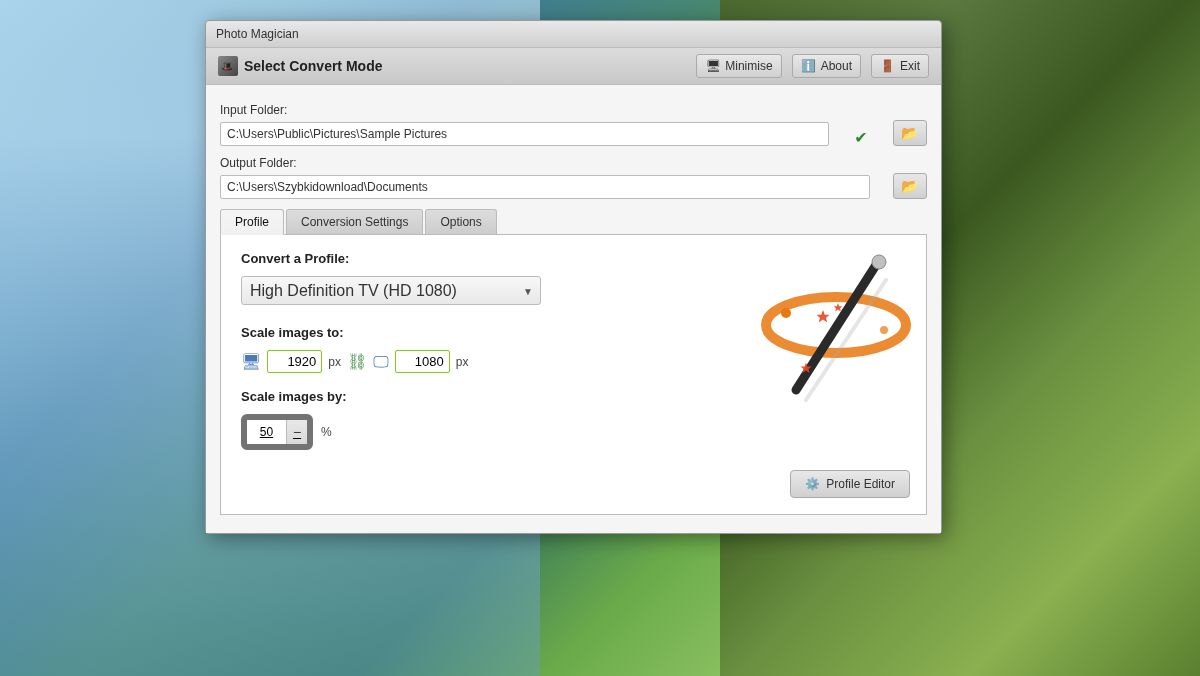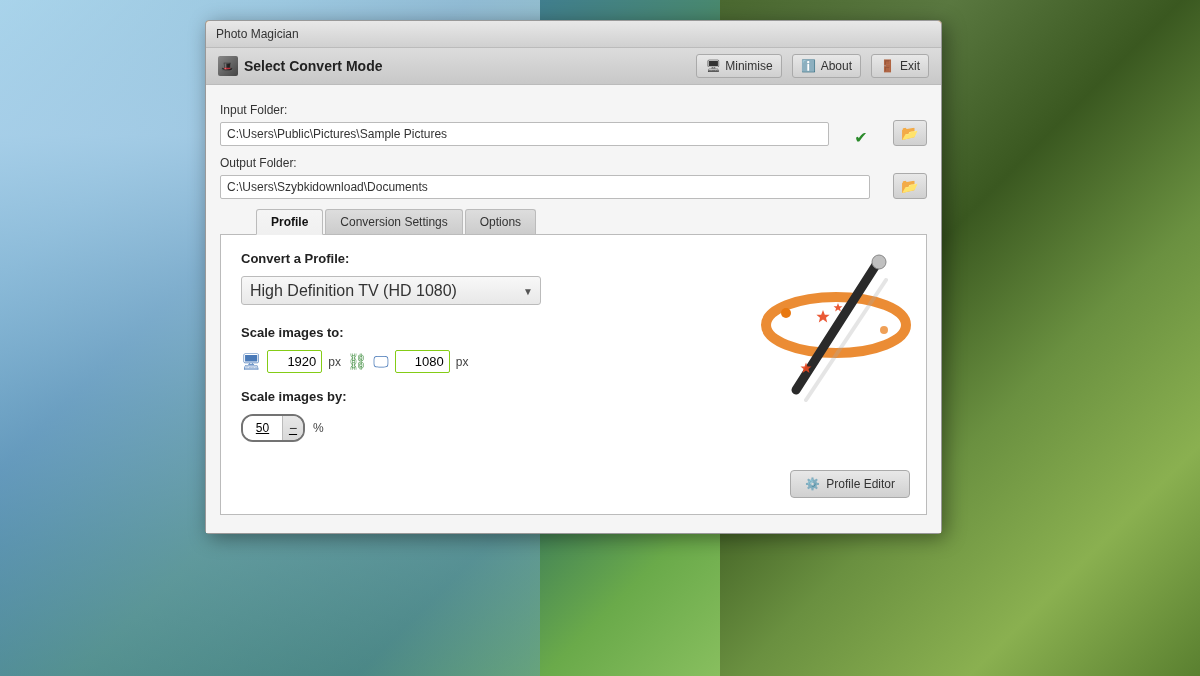--- a/index.html
+++ b/index.html
@@ -217,23 +217,22 @@
       cursor: pointer;
       font-size: 12px;
       color: #333;
       margin-right: 2px;
     }
 
     .tab.active {
       background: linear-gradient(180deg, #f5f5f5 0%, #f0f0f0 100%);
       border-bottom: 1px solid #f0f0f0;
       margin-bottom: -1px;
-      font-weight: bold;
+      font-weight: normal;
       color: #111;
-      margin-left: 36px;
     }
 
     .tab-content {
       background: white;
       border: 1px solid #bbb;
       border-top: none;
       padding: 16px 20px;
       min-height: 280px;
       position: relative;
     }
@@ -322,22 +321,22 @@
 
     .scale-by-inputs {
       display: flex;
       align-items: center;
       gap: 4px;
       margin-top: 6px;
     }
 
     .stepper-group {
       display: flex;
-      border: 2px solid #737373;
-      border-radius: 12px;
+      border: 6px solid #737373;
+      border-radius: 6px;
       overflow: hidden;
       text-decoration: underline;
     }
 
     .stepper-val {
       width: 40px;
       padding: 3px 5px;
       border: none;
       border-right: 1px solid #bbb;
       background: white;

